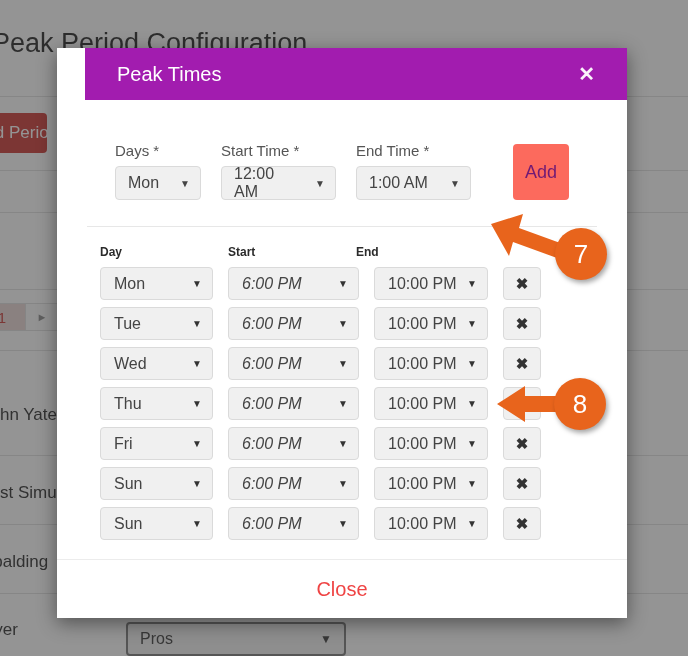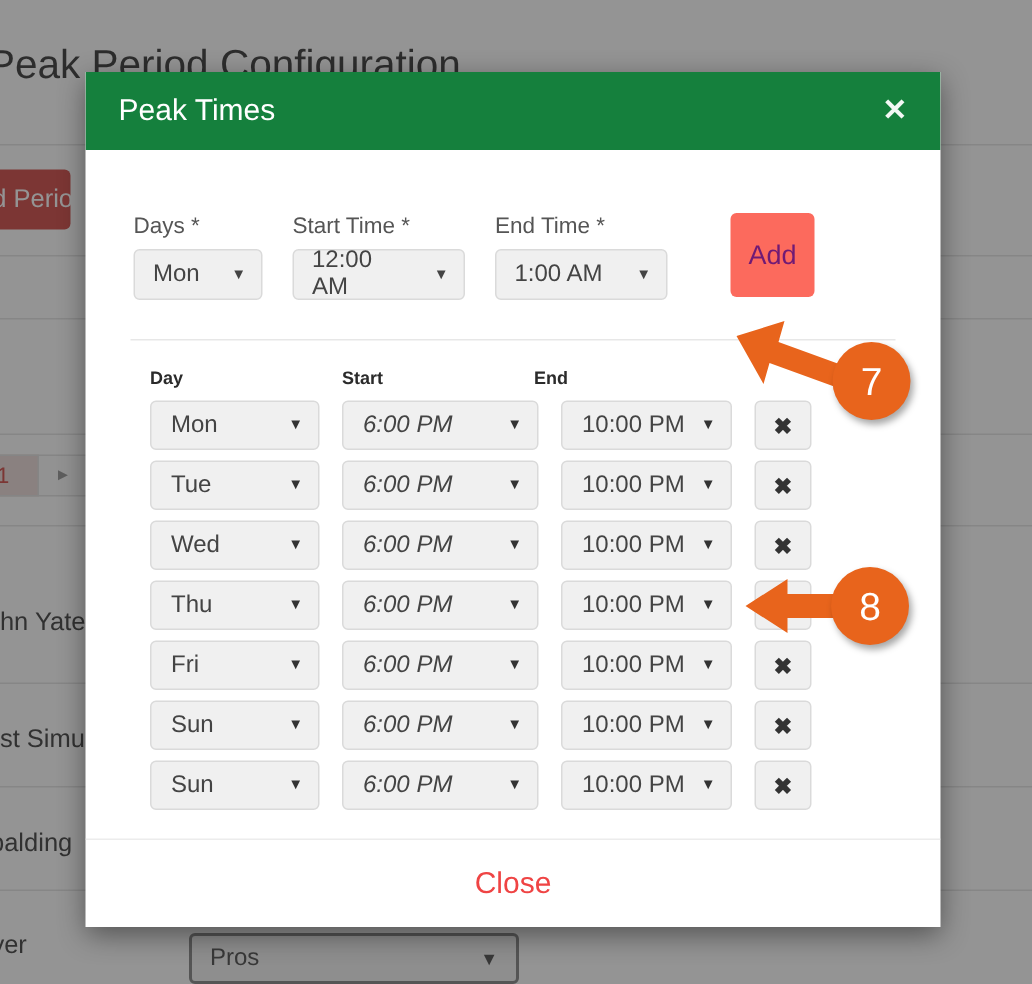--- a/index.html
+++ b/index.html
@@ -120,26 +120,27 @@
     left: 57px;
     top: 48px;
     width: 570px;
     height: 570px;
     background: #ffffff;
     box-shadow: 0 5px 18px rgba(0,0,0,0.45);
     overflow: hidden;
   }
   .modal-header {
     height: 52px;
-    background: #15803d;
+    background: #a21caf;
     display: flex;
     align-items: center;
     justify-content: space-between;
-    padding: 0 22px;
+    padding: 0 32px;
     box-sizing: border-box;
+    margin-left: 28px;
   }
   .modal-title {
     color: #ffffff;
     font-size: 20px;
     font-weight: 400;
   }
   .modal-close-x {
     color: #ffffff;
     font-size: 20px;
     font-weight: bold;
@@ -147,22 +148,22 @@
     line-height: 1;
     opacity: .95;
   }
   .modal-body {
     padding: 0;
   }
 
   
   .add-form {
     display: flex;
-    align-items: flex-start;
-    padding: 42px 0 0 32px;
+    align-items: flex-end;
+    padding: 42px 0 0 58px;
     gap: 0;
   }
   .field {
     margin-right: 20px;
   }
   .field-label {
     font-size: 15px;
     color: #555;
     margin-bottom: 7px;
     display: block;

